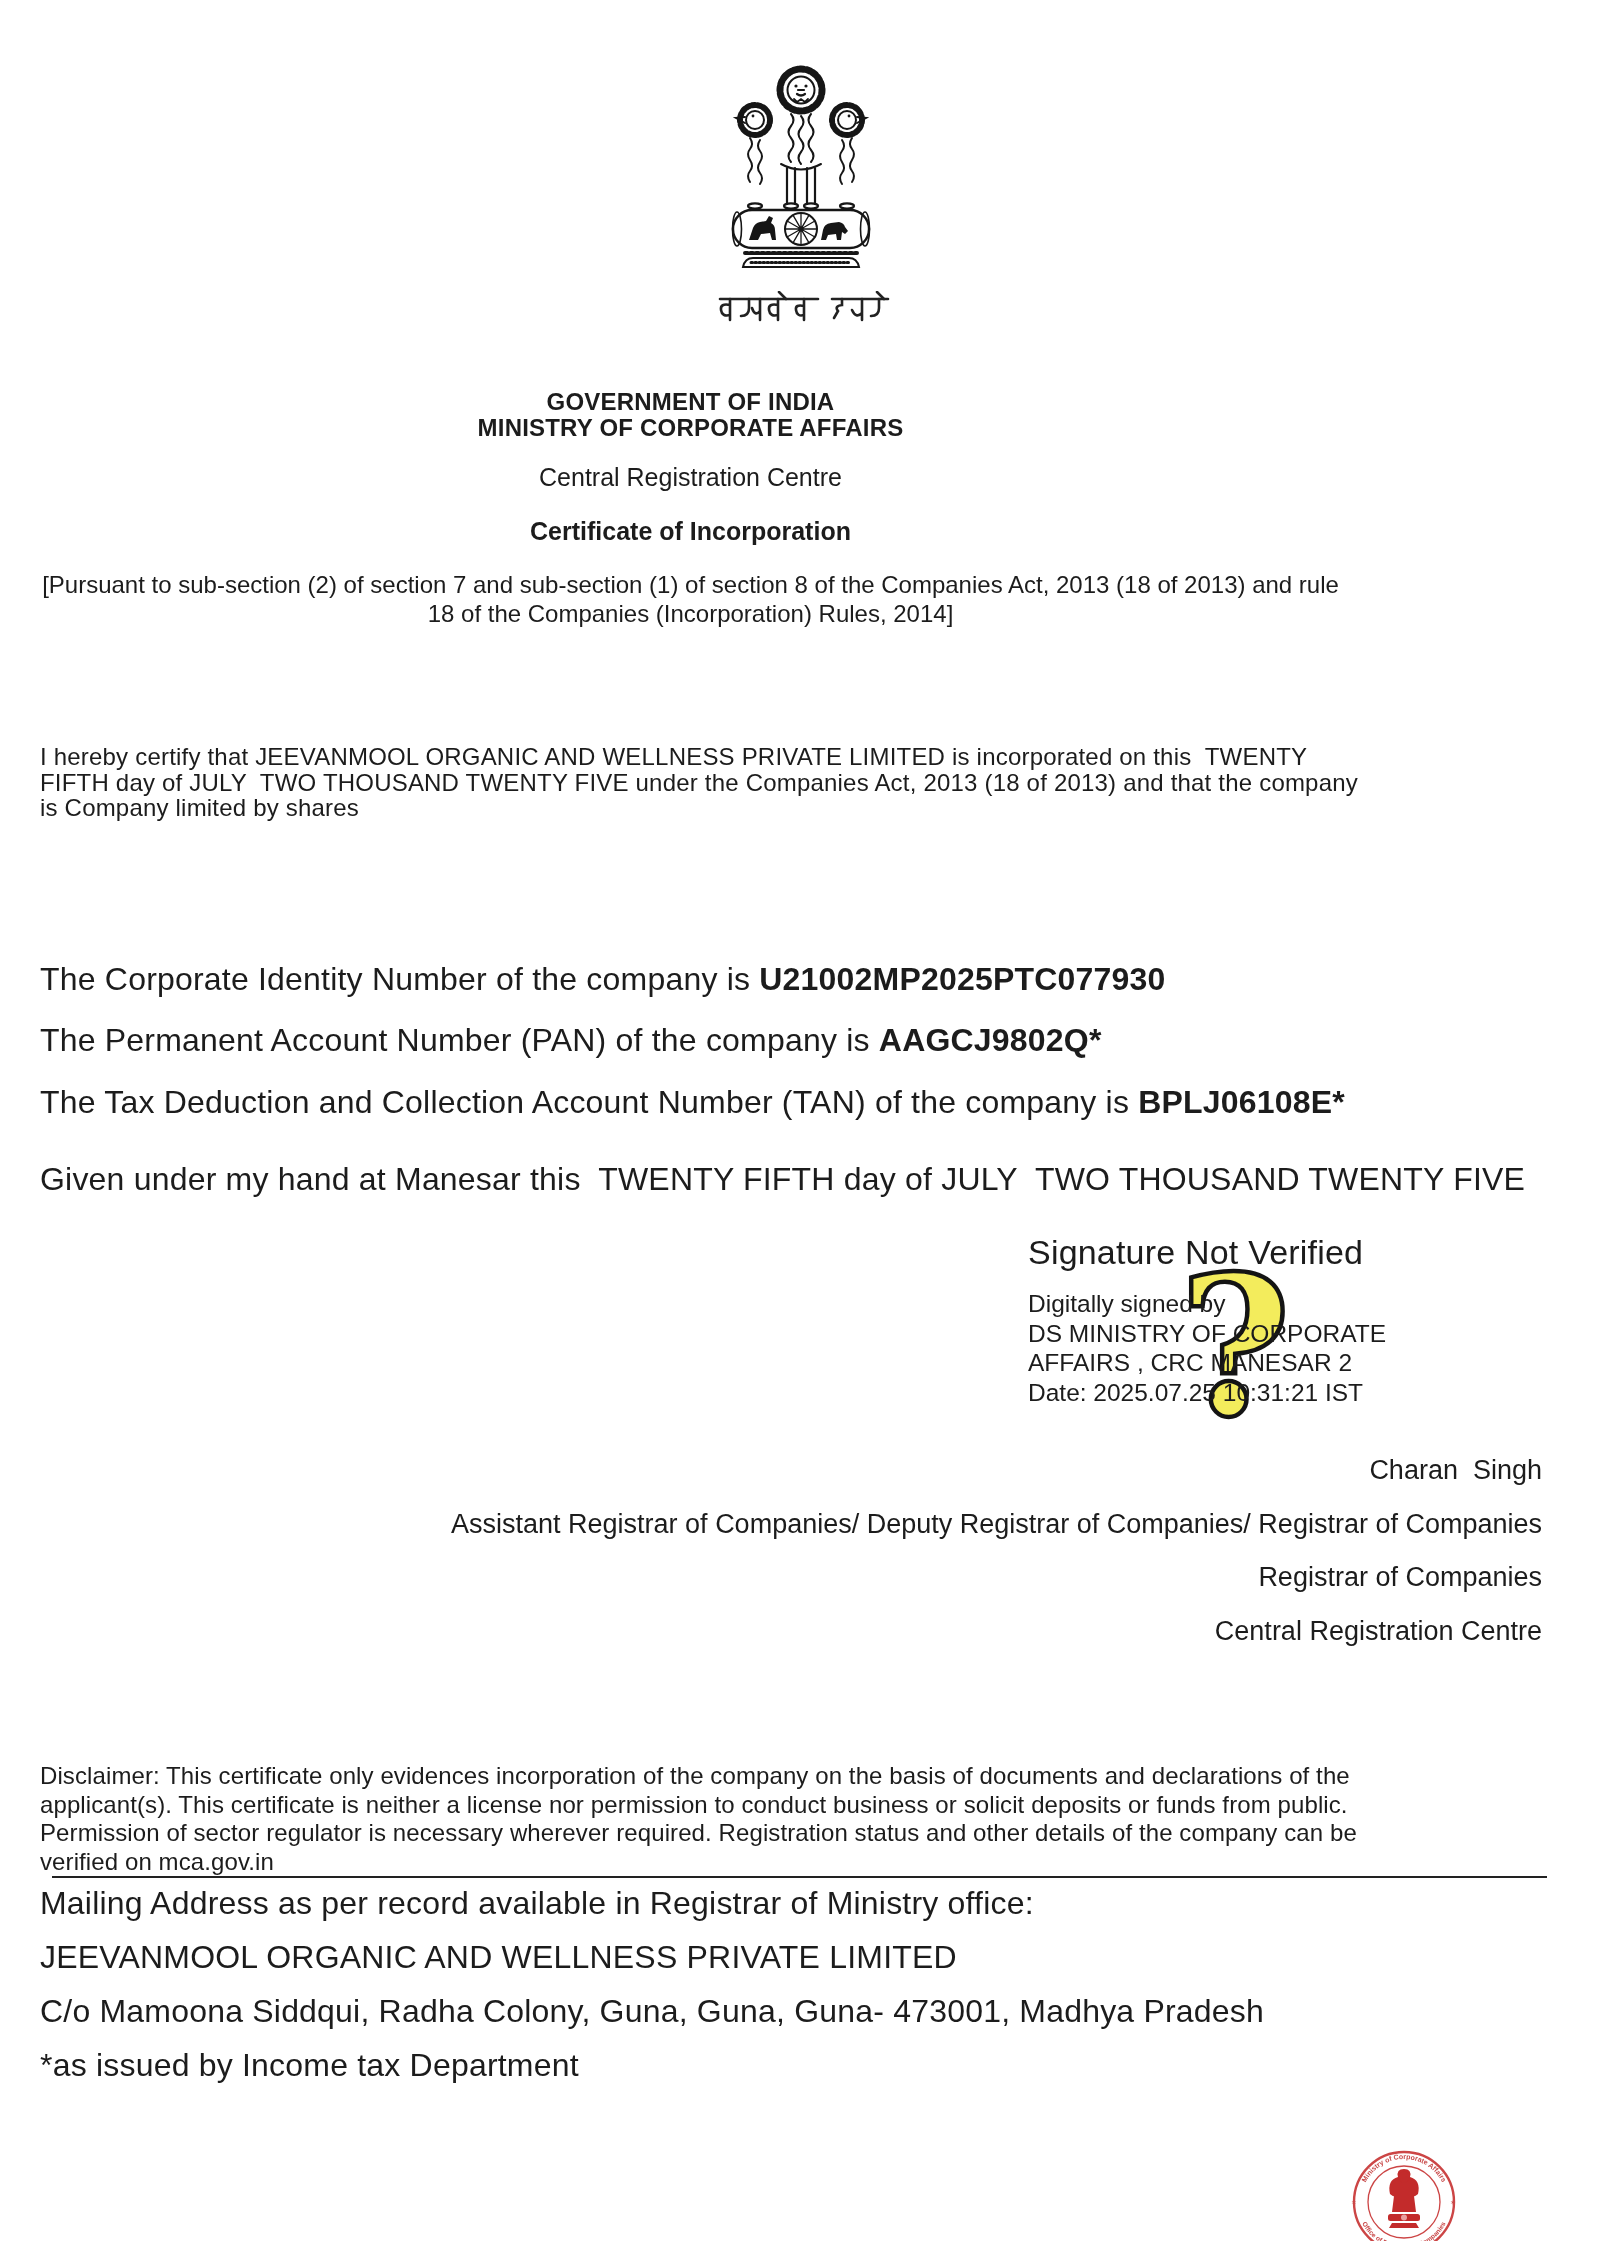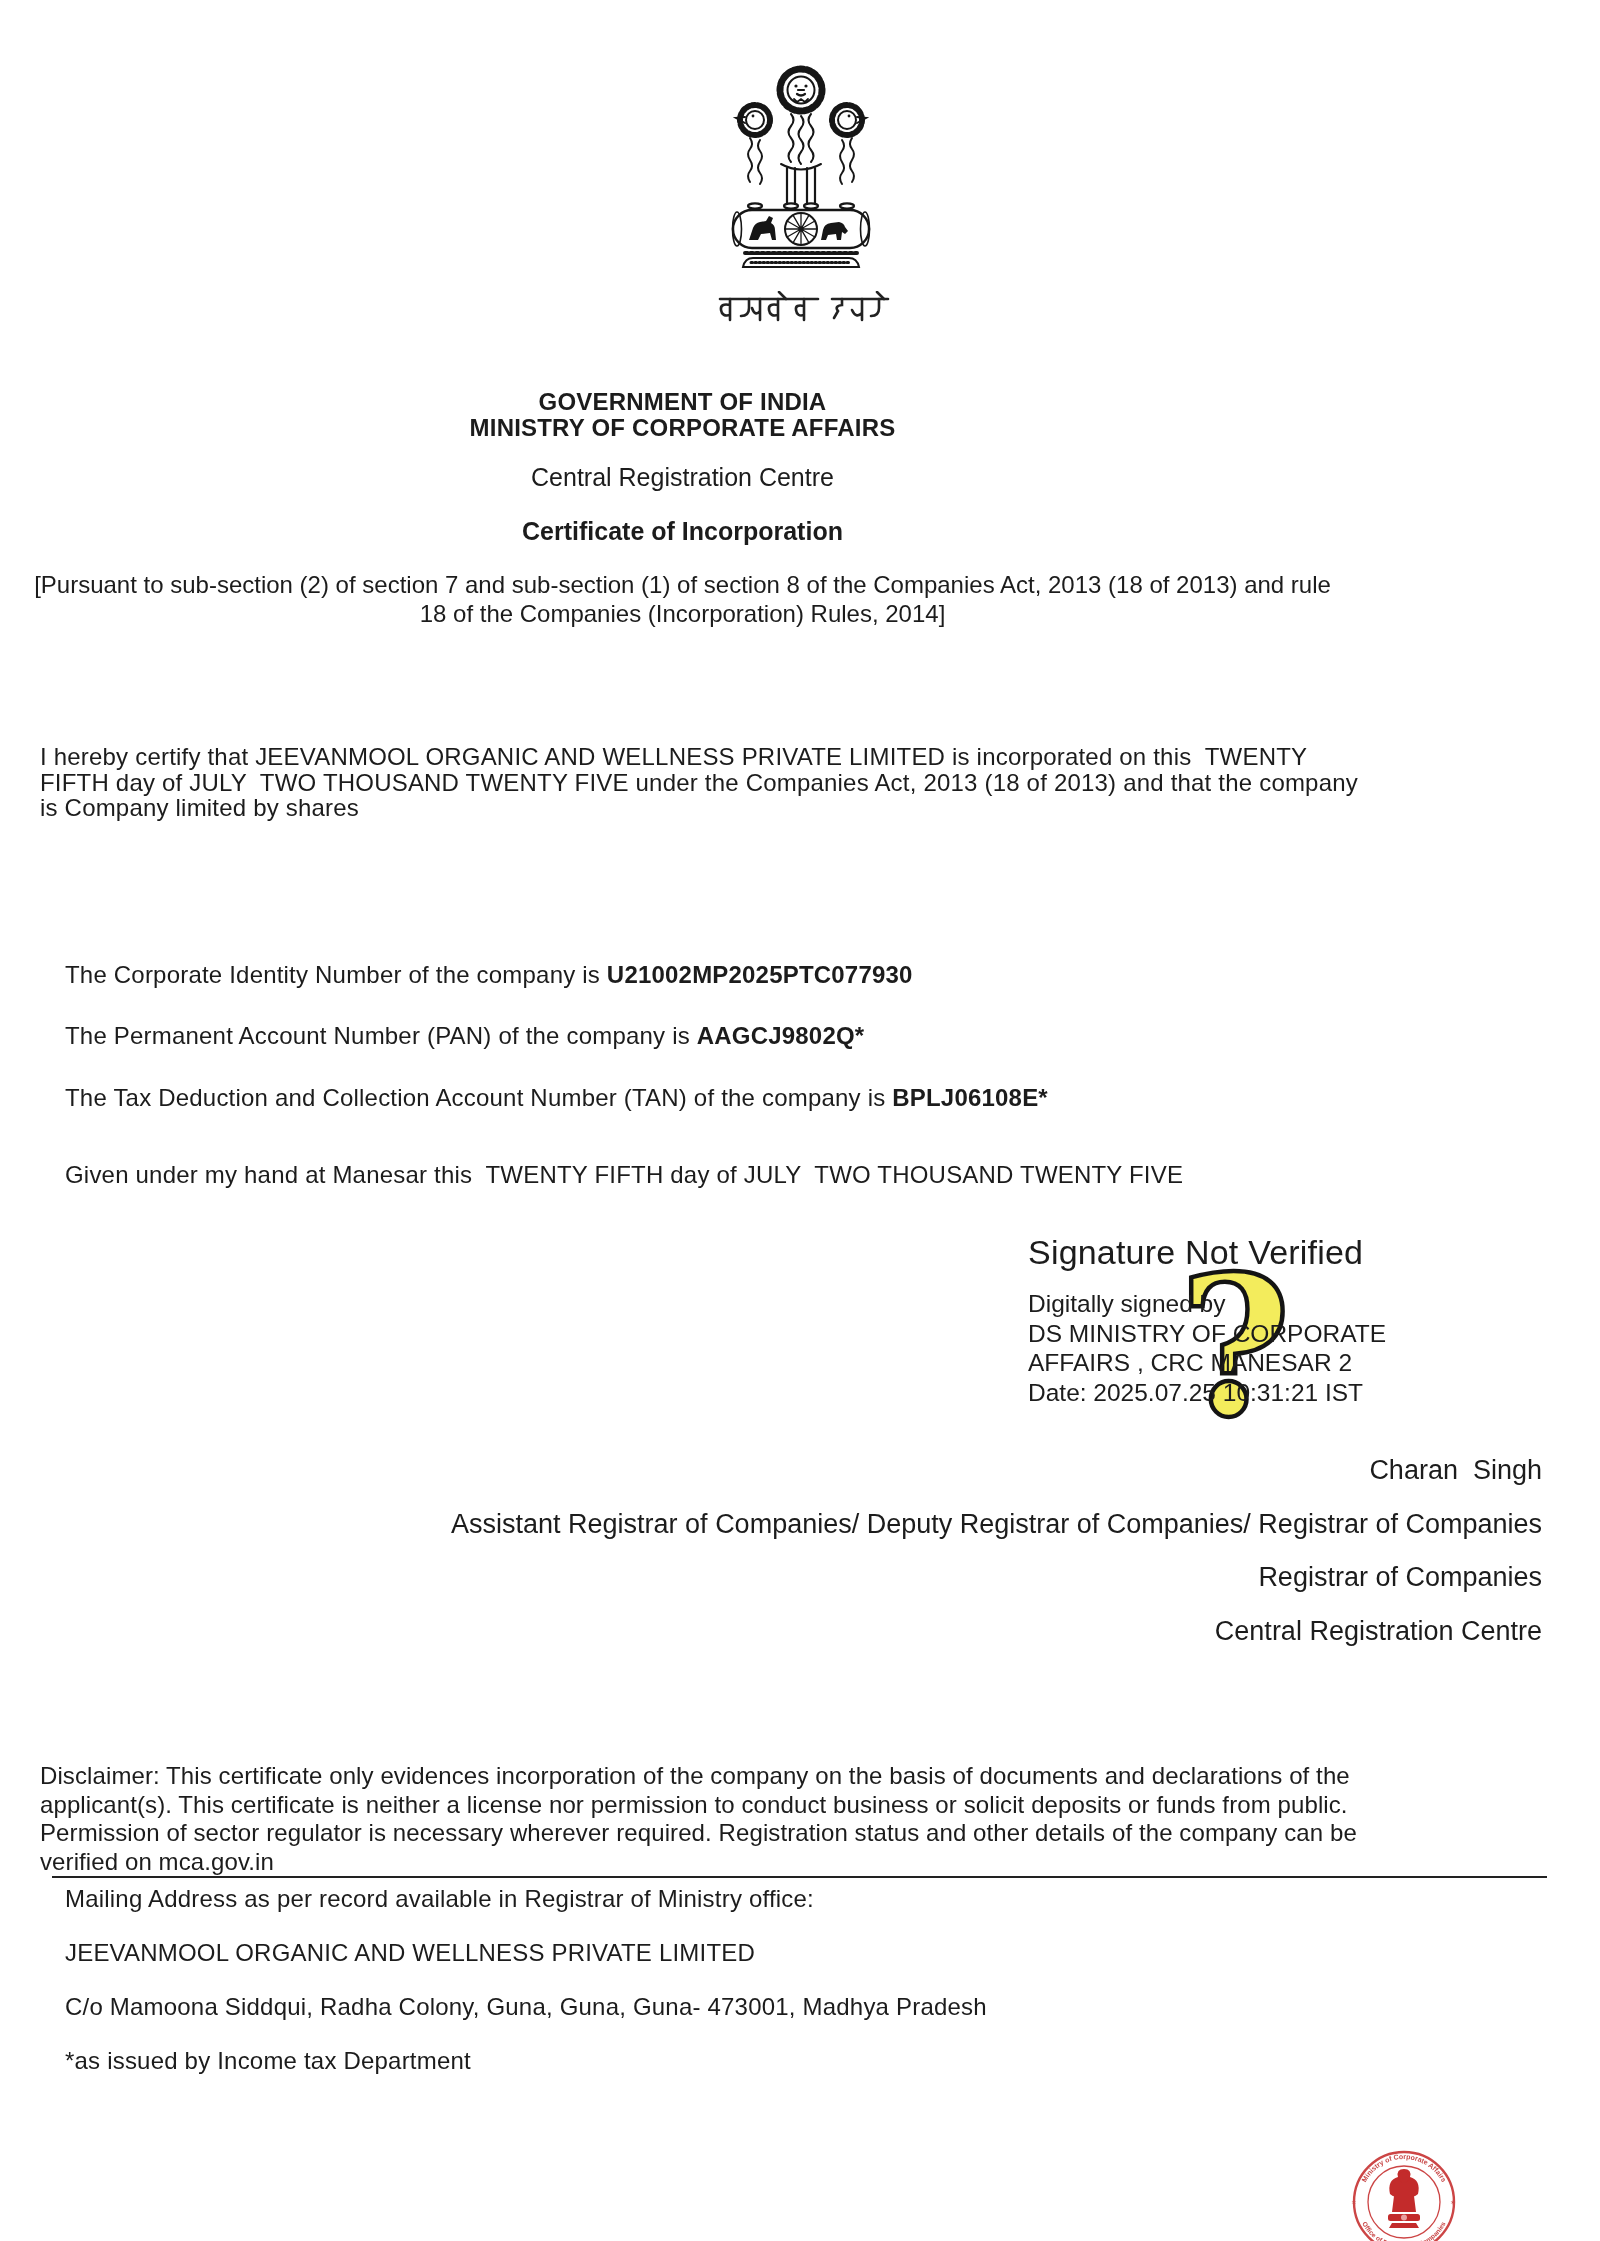--- a/index.html
+++ b/index.html
@@ -1,24 +1,24 @@
 <!DOCTYPE html>
 <html><head>
 <meta charset="utf-8">
 <style>
   html,body{margin:0;padding:0;background:#fff;}
   .page{position:relative;width:1600px;height:2241px;background:#ffffff;overflow:hidden;
         font-family:"Liberation Sans",sans-serif;color:#1c1c1c;}
   .abs{position:absolute;}
-  .center{left:4px;width:1357px;text-align:center;}
+  .center{left:12px;width:1357px;text-align:center;}
   .pre{white-space:pre-wrap;}
   .hdr{font-size:27px;font-weight:bold;line-height:27.5px;}
   .sub{font-size:25px;}
   .subb{font-size:25px;font-weight:bold;}
-  .body-t{font-size:24px;letter-spacing:.2px;margin-left:25px;}
+  .body-t{font-size:32px;letter-spacing:.2px;}
   .lines24 div{font-size:24px;letter-spacing:.2px;line-height:25.6px;white-space:pre-wrap;}
   .pursuant div{font-size:24px;line-height:29px;white-space:pre-wrap;}
   .disc div{font-size:24px;letter-spacing:.1px;line-height:28.6px;white-space:pre-wrap;}
   .regblock{text-align:right;font-size:27px;line-height:53.5px;}
   .regblock div{white-space:pre-wrap;}
   .sig-title{font-size:34px;line-height:40px;letter-spacing:.2px;white-space:pre-wrap;}
   .sig-details div{font-size:24.5px;line-height:29.5px;white-space:pre-wrap;}
   .hrule{background:#222;height:2px;}
   .bold{font-weight:bold;}
   svg{display:block;}

